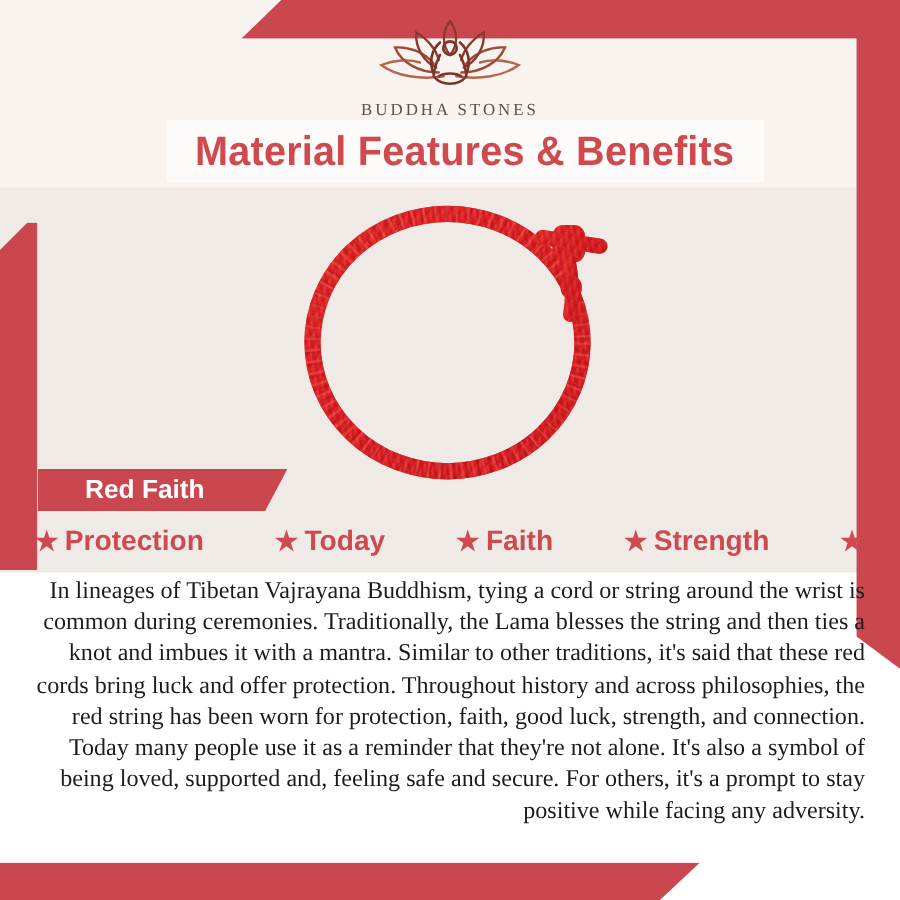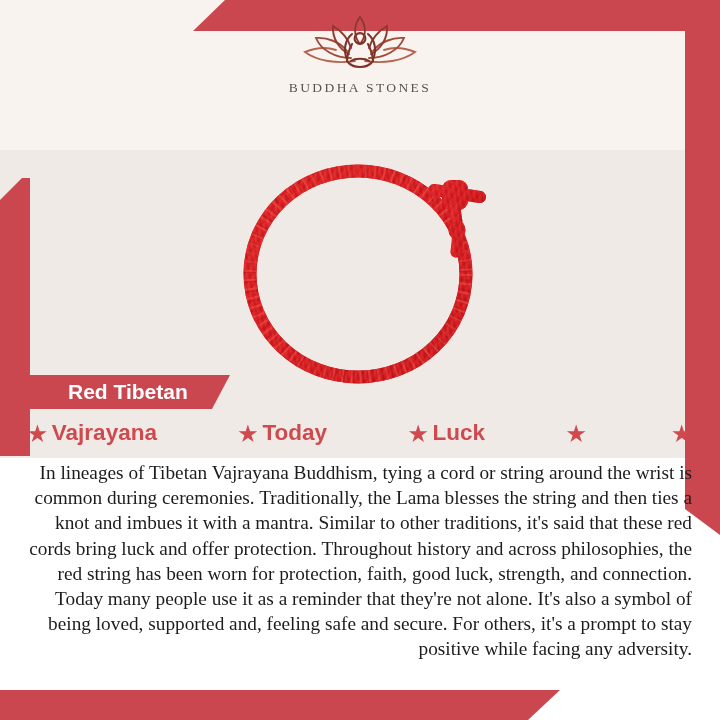--- a/index.html
+++ b/index.html
@@ -211,20 +211,23 @@
 
         <circle cx="65" cy="24.5" r="5.4"></circle>
 
         <path d="M57,30 C54,36 52,43 52,47 C55,51 60,53 65,53 C70,53 75,51 78,47 C78,43 76,36 73,30"></path>
         <path d="M56,47 C60,44 70,44 74,47"></path>
       </g>
     </svg>
     <span class="logo-word">BUDDHA STONES</span>
   </div>
 
+  <div class="title-banner">
+    <span class="title-text">Material Features &amp; Benefits</span>
+  </div>
 
   <div class="bracelet-wrap">
     <svg width="275" height="235" viewBox="0 0 275 235">
       <defs>
         <linearGradient id="cordGrad" x1="0" y1="0" x2="1" y2="1">
           <stop offset="0%" stop-color="#ef3a33"></stop>
           <stop offset="45%" stop-color="#df2126"></stop>
           <stop offset="100%" stop-color="#bd1419"></stop>
         </linearGradient>
         <pattern id="braid" width="7" height="7" patternUnits="userSpaceOnUse" patternTransform="rotate(35)">
@@ -251,38 +254,39 @@
         <path d="M227,56 C230,72 230,88 228,100" stroke="url(#cordGrad)" stroke-width="11" stroke-linecap="round" fill="none"></path>
         <path d="M227,56 C230,72 230,88 228,100" stroke="url(#braid)" stroke-width="11" stroke-linecap="round" fill="none" opacity="0.7"></path>
 
         <ellipse cx="229" cy="78" rx="8.5" ry="9.5" fill="#d01e23"></ellipse>
         <ellipse cx="229" cy="78" rx="8.5" ry="9.5" fill="url(#braid)" opacity="0.7"></ellipse>
       </g>
     </svg>
   </div>
 
   <div class="label-banner">
-    <span class="label-text">Red Tibetan</span>
+    <span class="label-text">Red Faith</span>
   </div>
 
   <div class="features">
     <div class="feature">
       <span class="star">★</span>
-      <span>Vajrayana</span>
+      <span>Protection</span>
     </div>
     <div class="feature">
       <span class="star">★</span>
       <span>Today</span>
     </div>
     <div class="feature">
       <span class="star">★</span>
-      <span>Luck</span>
-    </div>
-    <div class="feature">
-      <span class="star">★</span>
+      <span>Faith</span>
+    </div>
+    <div class="feature">
+      <span class="star">★</span>
+      <span>Strength</span>
     </div>
     <div class="feature tight">
       <span class="star">★</span>
     </div>
   </div>
 
   <p class="description">In lineages of Tibetan Vajrayana Buddhism, tying a cord or string around the wrist is common during ceremonies. Traditionally, the Lama blesses the string and then ties a knot and imbues it with a mantra. Similar to other traditions, it's said that these red cords bring luck and offer protection. Throughout history and across philosophies, the red string has been worn for protection, faith, good luck, strength, and connection. Today many people use it as a reminder that they're not alone. It's also a symbol of being loved, supported and, feeling safe and secure. For others, it's a prompt to stay positive while facing any adversity.</p>
 
 </div>
 

